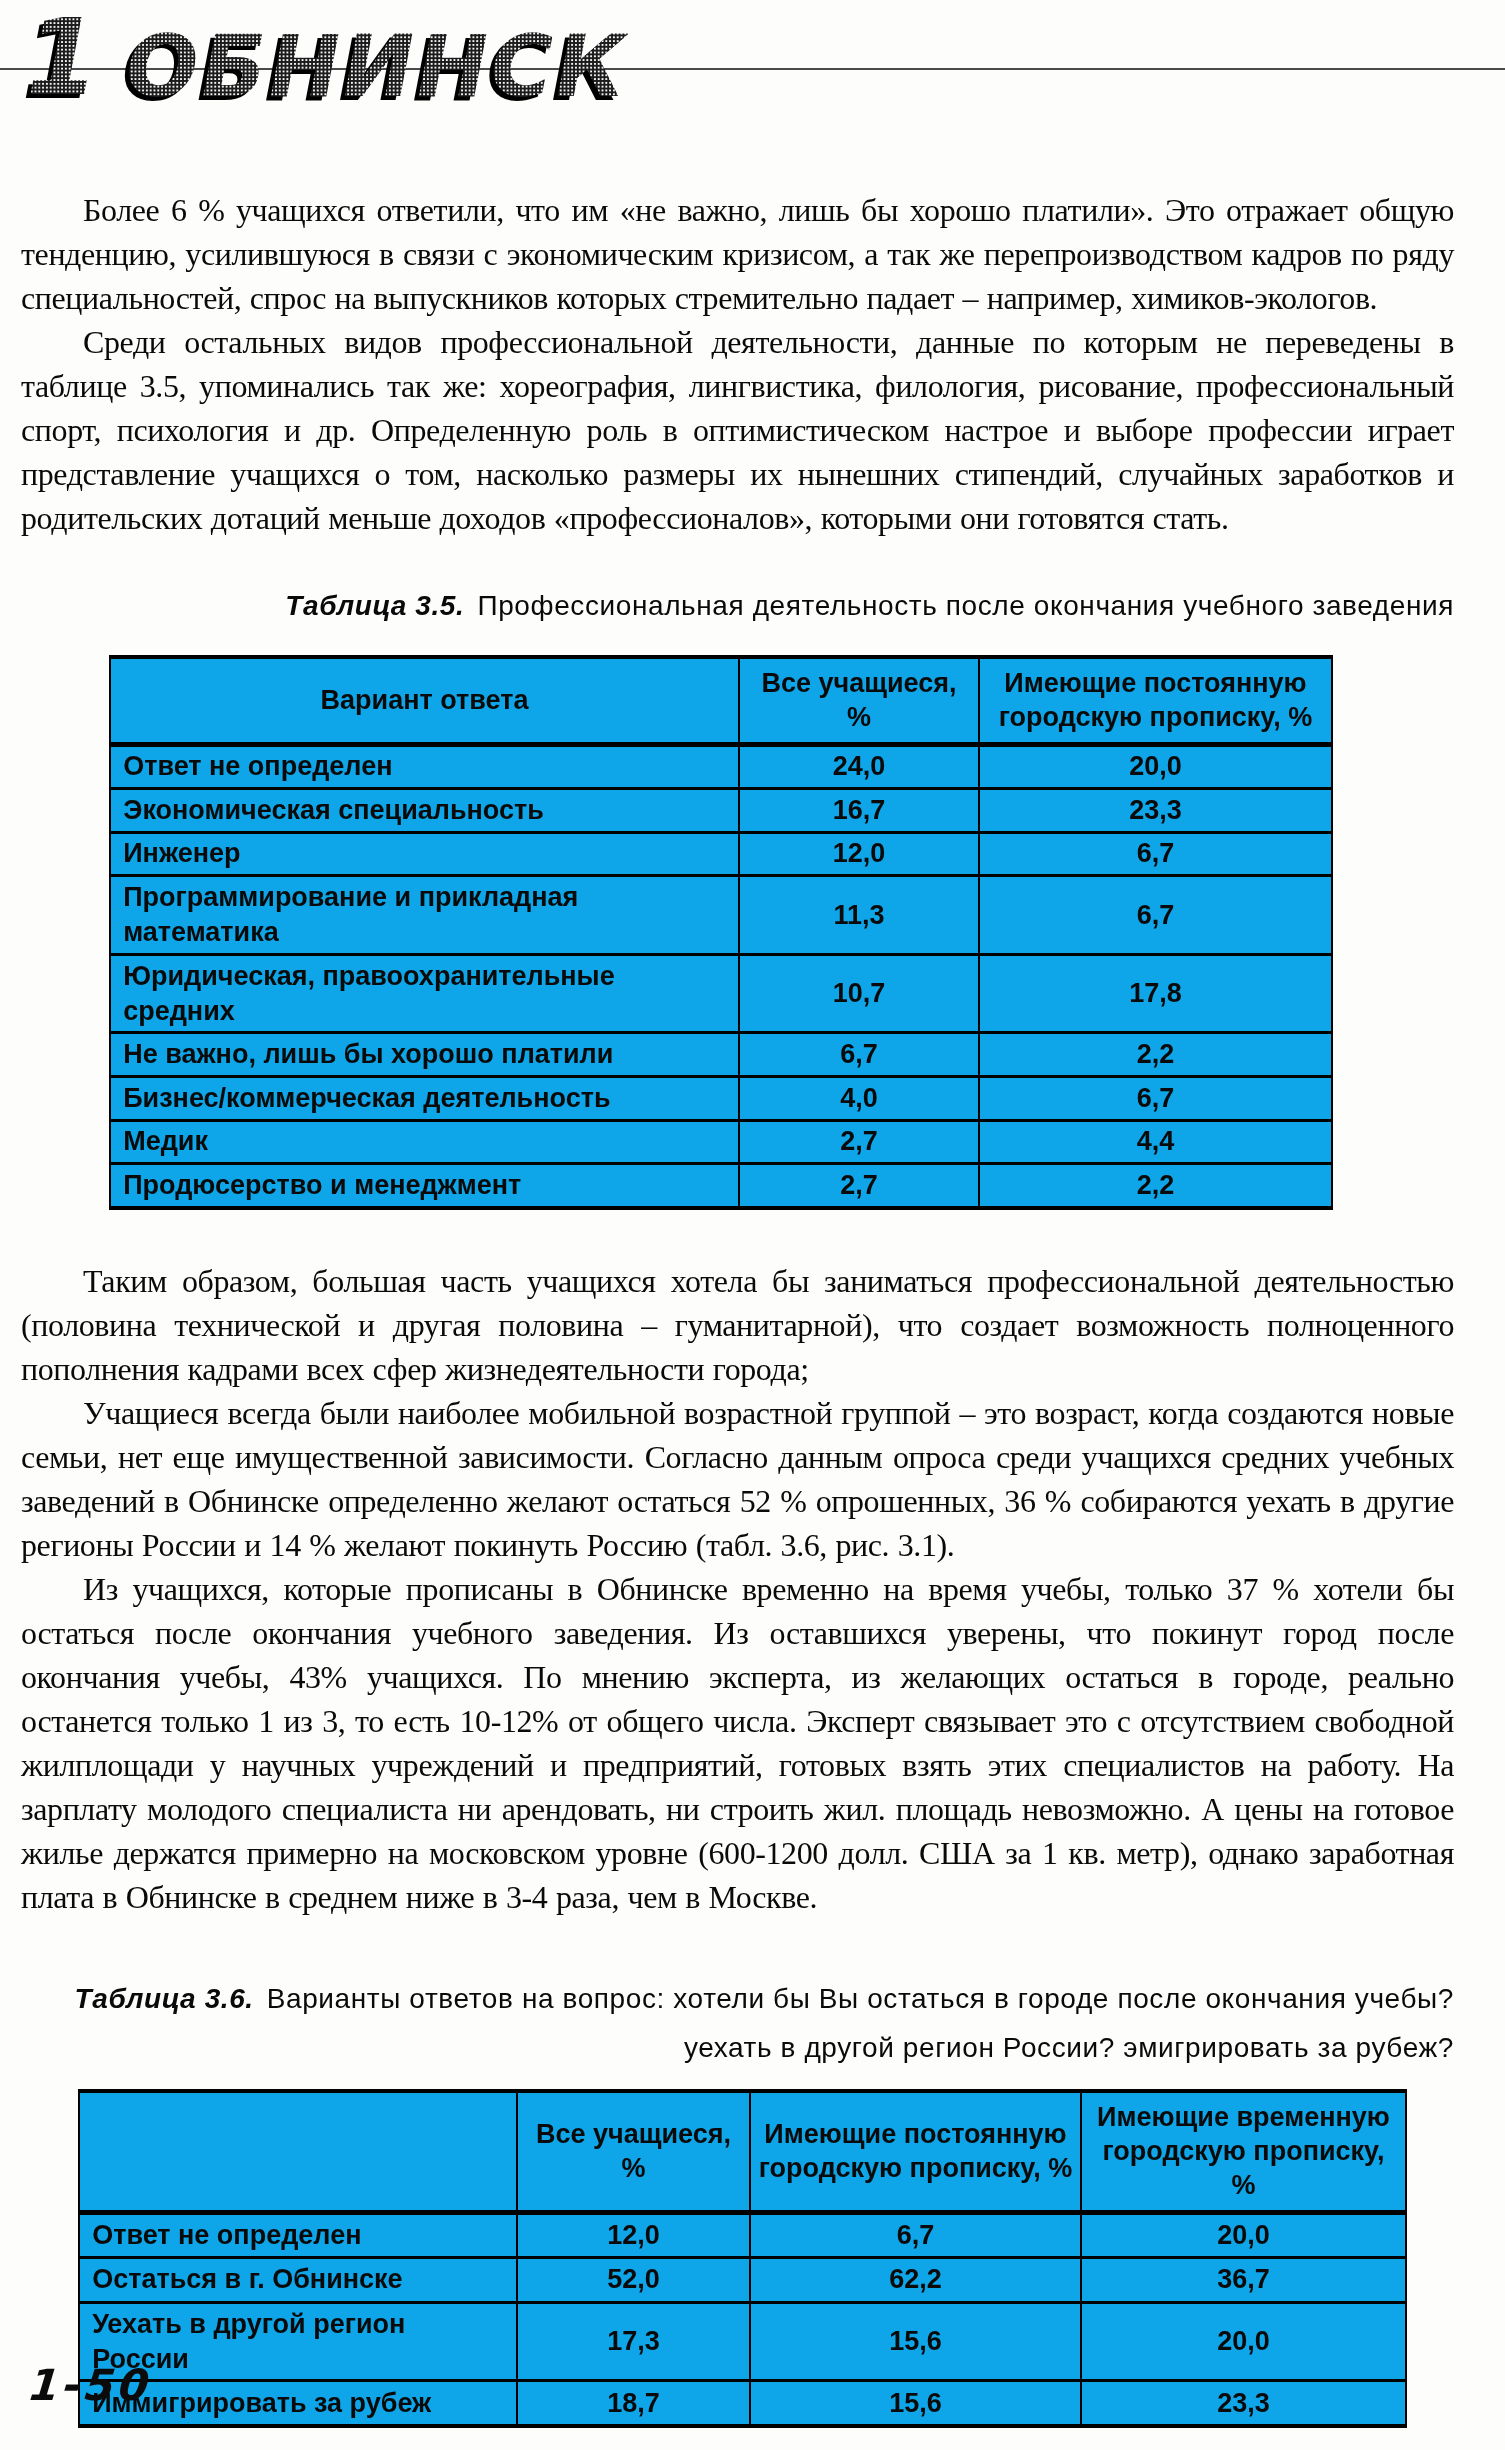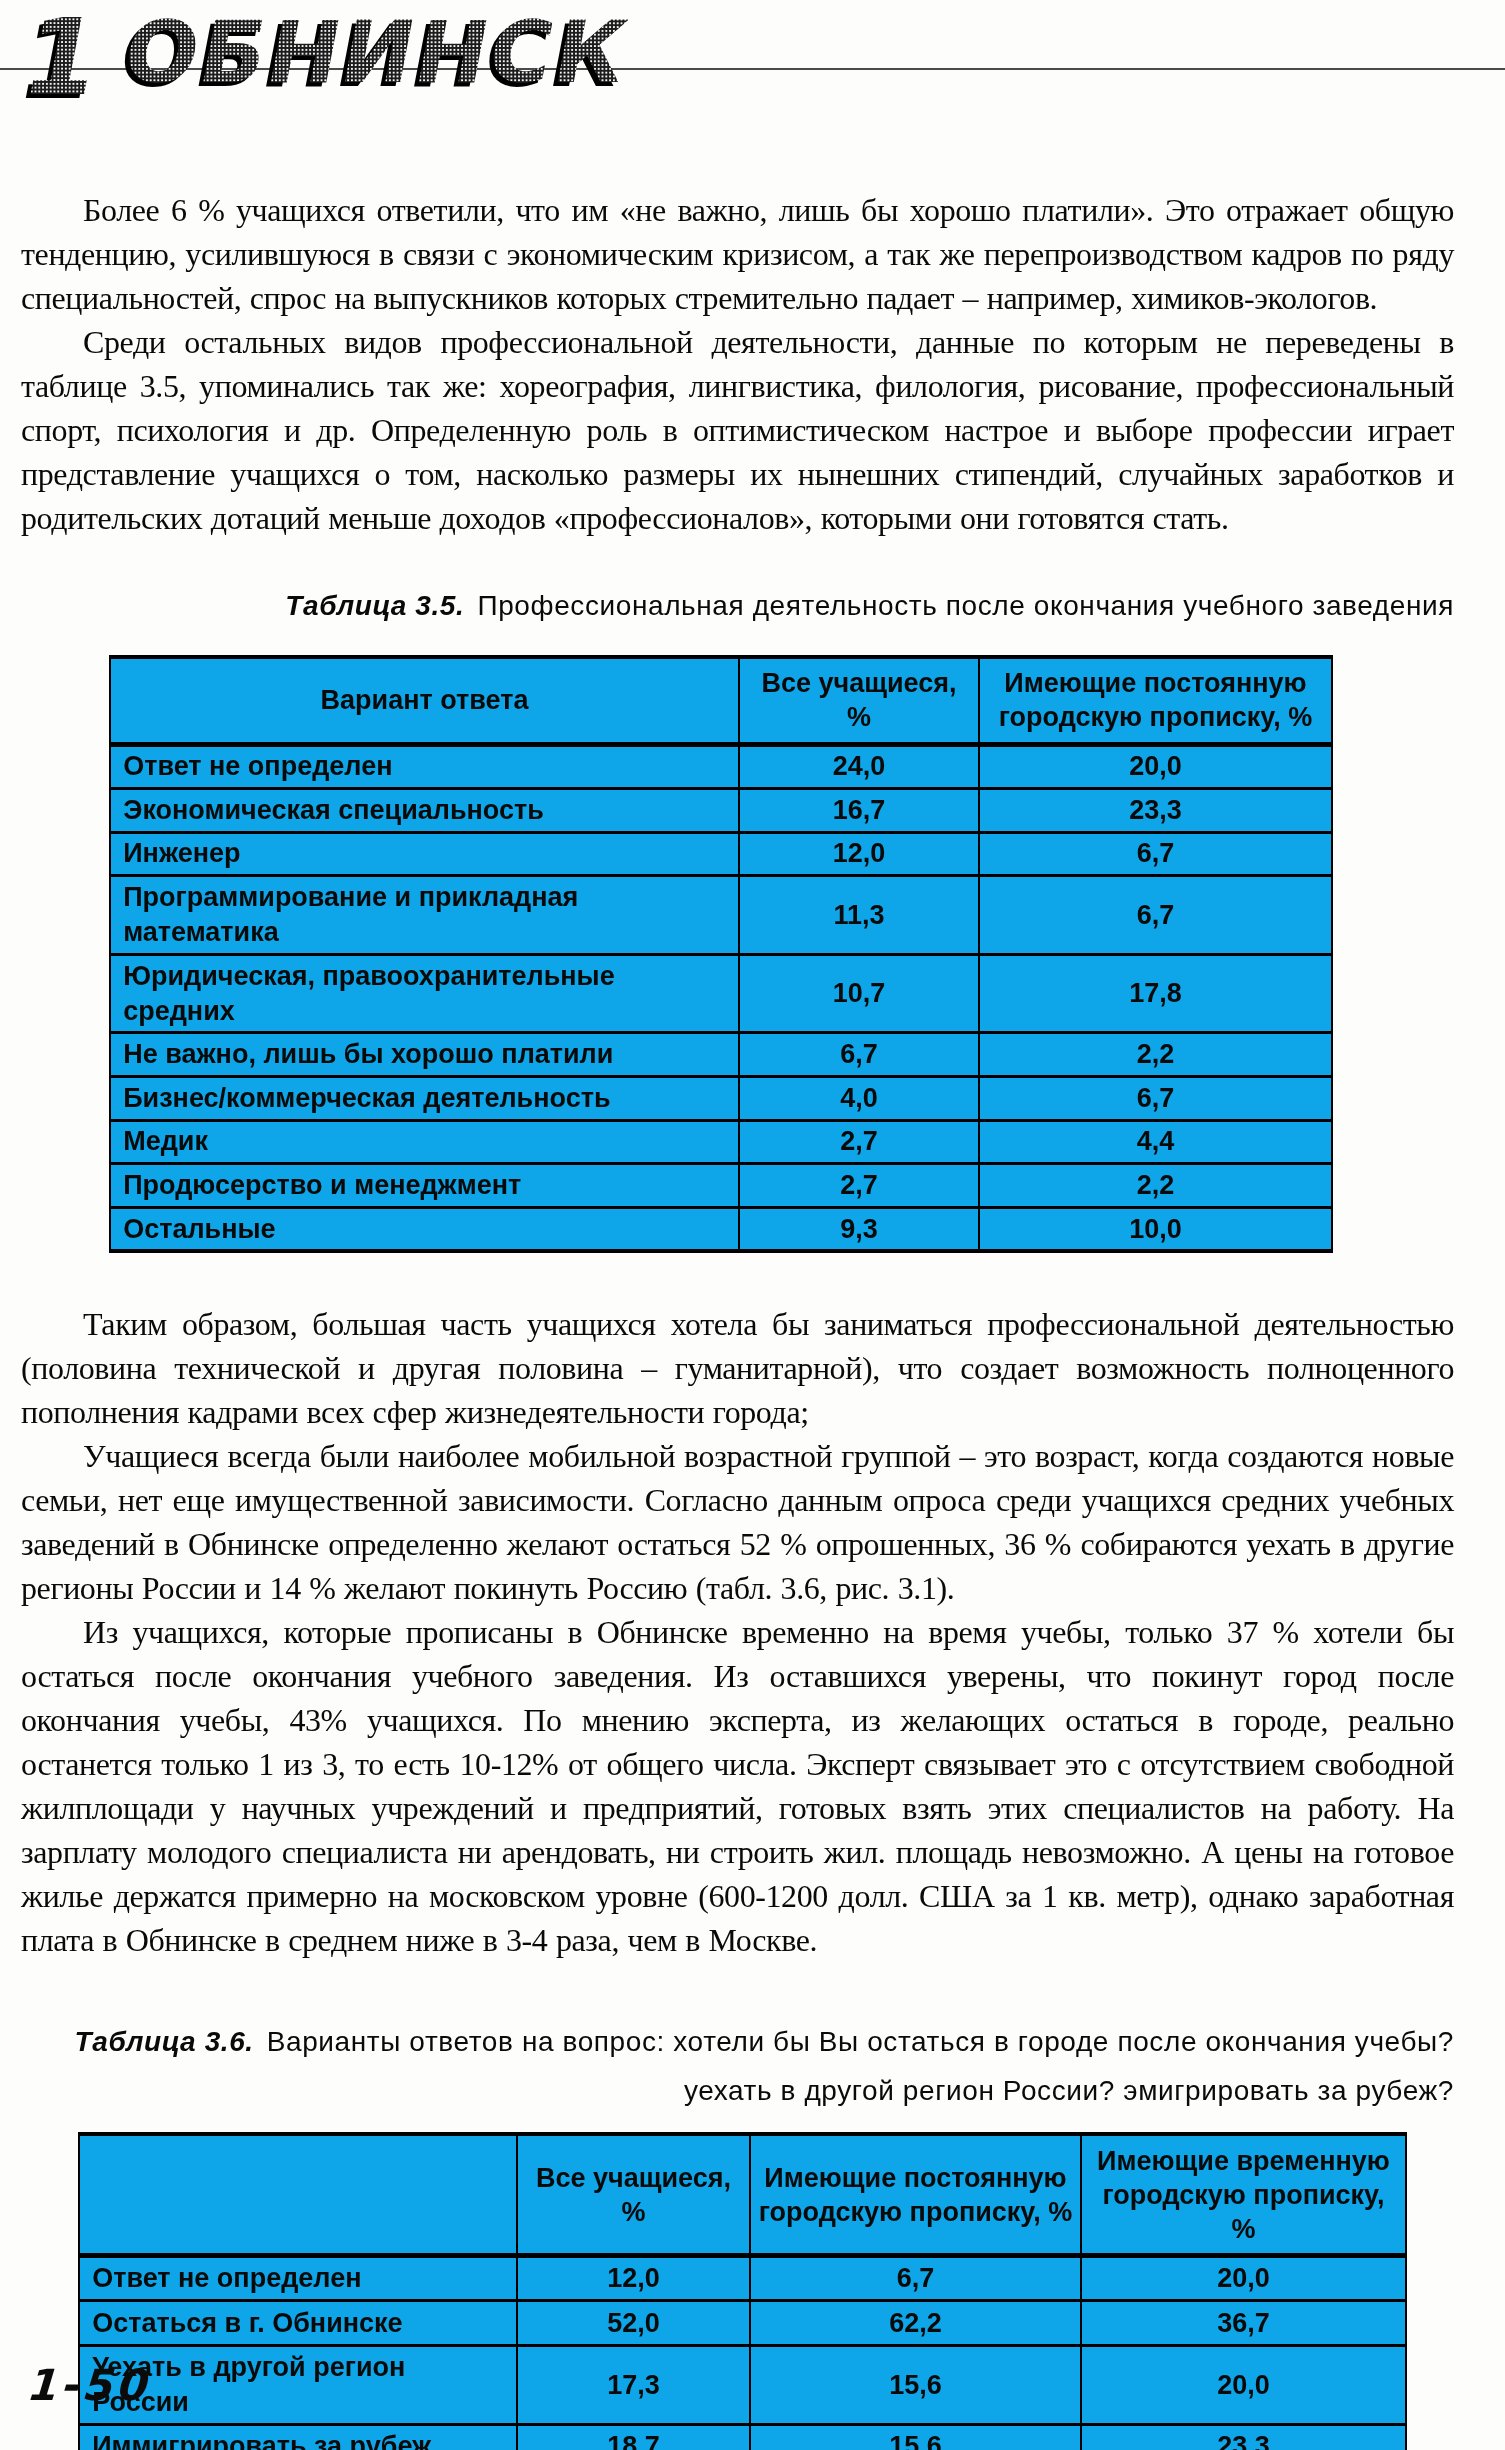--- a/index.html
+++ b/index.html
@@ -18,21 +18,21 @@
   .hdr-rule{
     position:absolute;left:0;right:0;top:68px;height:1.9px;
     background:#2a2a2a;opacity:.85;
   }
   .logo{
     position:absolute;left:26px;top:5.6px;
     display:flex;align-items:flex-start;gap:24.5px;
     white-space:nowrap;
   }
   .logo-num-wrap{position:relative;}
-  .logo-word-wrap{position:relative;top:4px;text-align:center;}
+  .logo-word-wrap{position:relative;top:18px;text-align:center;}
   .logo-layer{
     font-family:"DejaVu Sans",sans-serif;
     font-weight:bold;font-style:italic;
     line-height:1;letter-spacing:2.8px;
     display:inline-block;
   }
   .logo-num-wrap .logo-layer{font-size:105px;}
   .logo-word-wrap .logo-layer{font-size:85px;}
   .logo-solid{position:absolute;left:-4.7px;top:4.7px;color:#000;z-index:1;}
   .logo-dots{
@@ -188,25 +188,20 @@
         <tr>
             <td class="lbl">Медик</td>
             <td class="num">2,7</td>
             <td class="num">4,4</td>
           </tr>
         <tr>
             <td class="lbl">Продюсерство и менеджмент</td>
             <td class="num">2,7</td>
             <td class="num">2,2</td>
           </tr>
-        <tr>
-            <td class="lbl">Остальные</td>
-            <td class="num">9,3</td>
-            <td class="num">10,0</td>
-          </tr>
       </tbody>
     </table>
 
     <p class="para" style="margin-top:49px">Таким образом, большая часть учащихся хотела бы заниматься профессиональной деятельностью (половина технической и другая половина – гуманитарной), что создает возможность полноценного пополнения кадрами всех сфер жизнедеятельности города;</p>
     <p class="para">Учащиеся всегда были наиболее мобильной возрастной группой – это возраст, когда создаются новые семьи, нет еще имущественной зависимости. Согласно данным опроса среди учащихся средних учебных заведений в Обнинске определенно желают остаться 52 % опрошенных, 36 % собираются уехать в другие регионы России и 14 % желают покинуть Россию (табл. 3.6, рис. 3.1).</p>
     <p class="para">Из учащихся, которые прописаны в Обнинске временно на время учебы, только 37 % хотели бы остаться после окончания учебного заведения. Из оставшихся уверены, что покинут город после окончания учебы, 43% учащихся. По мнению эксперта, из желающих остаться в городе, реально останется только 1 из 3, то есть 10-12% от общего числа. Эксперт связывает это с отсутствием свободной жилплощади у научных учреждений и предприятий, готовых взять этих специалистов на работу. На зарплату молодого специалиста ни арендовать, ни строить жил. площадь невозможно. А цены на готовое жилье держатся примерно на московском уровне (600-1200 долл. США за 1 кв. метр), однако заработная плата в Обнинске в среднем ниже в 3-4 раза, чем в Москве.</p>
 
     <div class="tbl-caption" style="margin-top:55px;margin-bottom:17px;">
       <span class="cap-label">Таблица 3.6.</span><span>Варианты ответов на вопрос: хотели бы Вы остаться в городе после окончания учебы? уехать в другой регион России? эмигрировать за рубеж?</span>
     </div>

